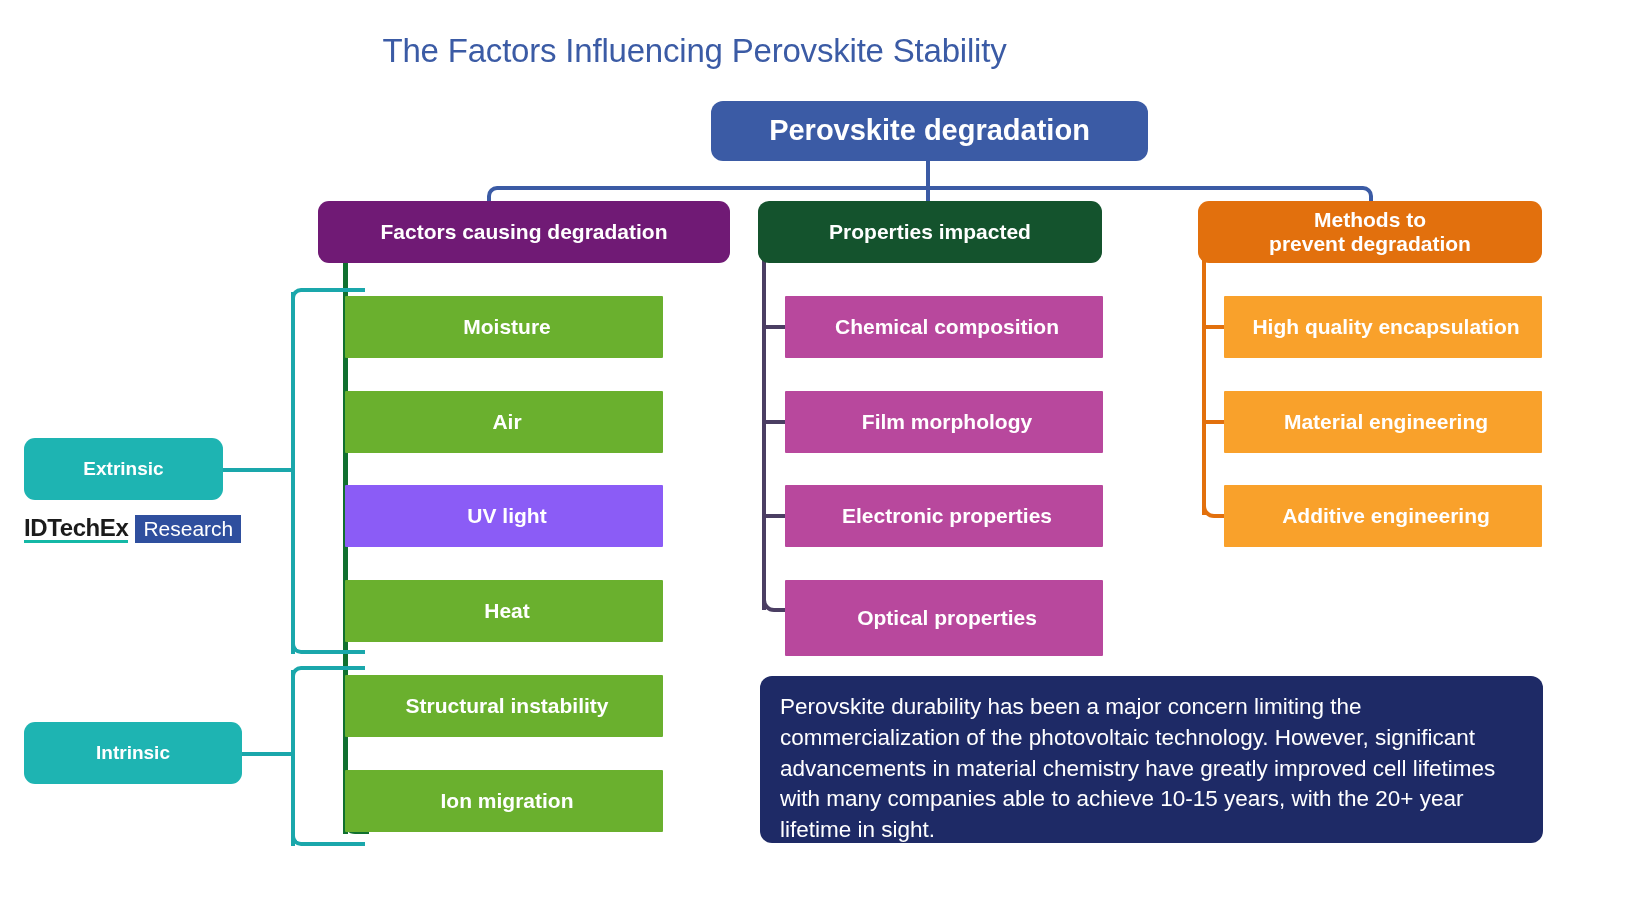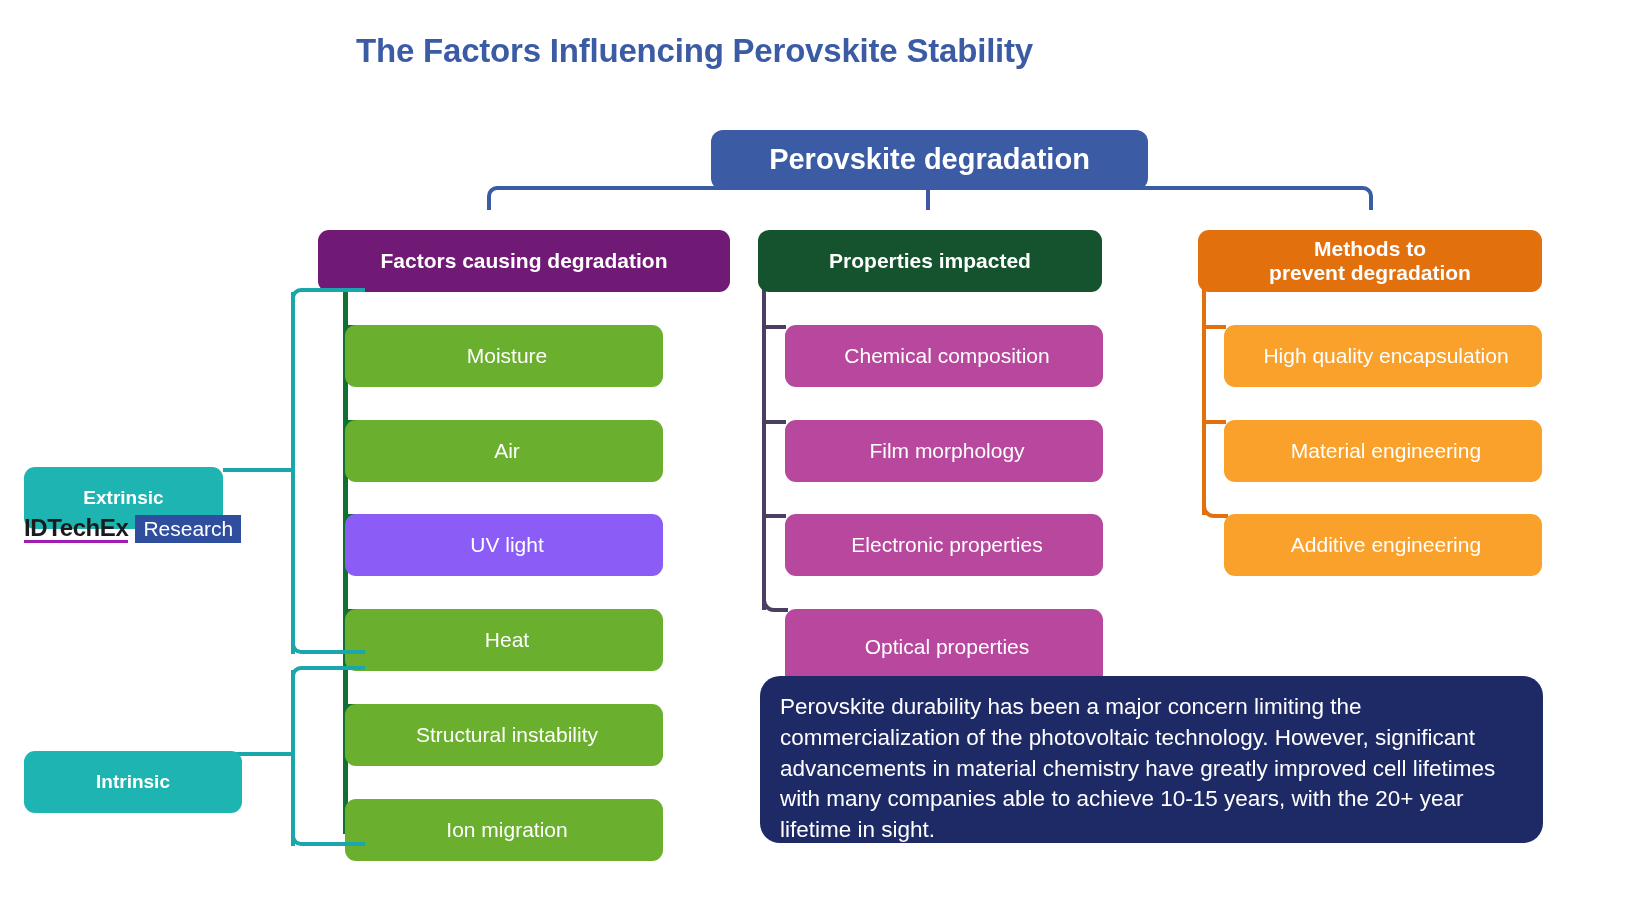--- a/index.html
+++ b/index.html
@@ -21,52 +21,51 @@
   }
 
   
   .page-title {
     position: absolute;
     left: 0;
     top: 32px;
     width: 1389px;
     text-align: center;
     font-size: 33px;
-    font-weight: bold;
+    font-weight: normal;
     color: #3b5ba5;
     letter-spacing: -0.2px;
   }
 
   
   .box {
     position: absolute;
     display: flex;
     align-items: center;
     justify-content: center;
     text-align: center;
     border-radius: 10px;
     color: #ffffff;
     box-sizing: border-box;
     line-height: 1.15;
-    margin-top: 29px;
   }
   .root-box {
     font-size: 29px;
     font-weight: bold;
     border-radius: 12px;
   }
   .header-box {
     font-size: 21px;
     font-weight: bold;
     border-radius: 11px;
   }
   .leaf-box {
     font-size: 21px;
-    font-weight: normal;
-    border-radius: 11px;
+    font-weight: bold;
+    border-radius: 1px;
     padding-left: 6px;
   }
   .side-box {
     font-size: 19px;
     font-weight: bold;
     border-radius: 11px;
   }
 
   
   .ln {
@@ -75,40 +74,40 @@
   }
   .corner {
     position: absolute;
     box-sizing: border-box;
     background: transparent;
   }
 
   
   .note {
     position: absolute;
-    border-radius: 20px;
+    border-radius: 12px;
     color: #ffffff;
     box-sizing: border-box;
     font-size: 22.5px;
     line-height: 1.37;
     padding: 16px 22px 16px 20px;
   }
 
   
   .logo {
     position: absolute;
     display: flex;
     align-items: center;
     gap: 7px;
   }
   .logo-word {
     font-size: 24px;
     font-weight: bold;
     color: #1b1b1b;
-    border-bottom: 3px solid #a21caf;
+    border-bottom: 3px solid #14b8a6;
     line-height: 1.05;
     letter-spacing: -0.4px;
   }
   .logo-badge {
     font-size: 21px;
     color: #ffffff;
     background: #2f4f9e;
     padding: 2px 8px 3px 8px;
     line-height: 1.1;
   }

